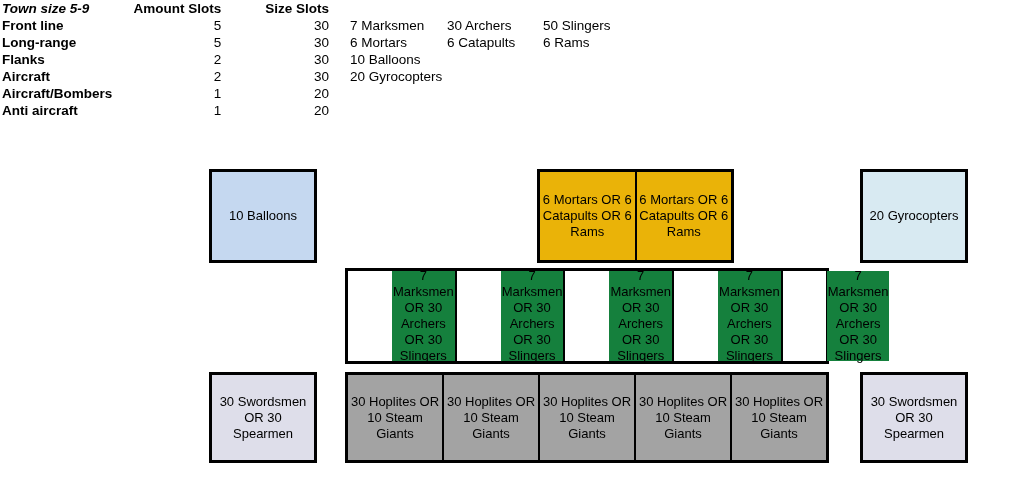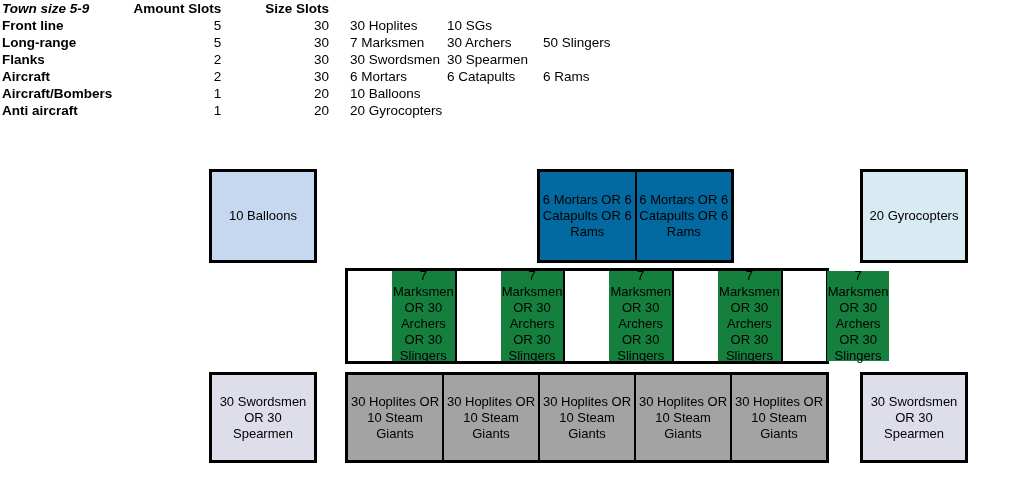--- a/index.html
+++ b/index.html
@@ -33,21 +33,21 @@
        font-size:13px;line-height:16px;padding:2px;}
   .row-group{position:absolute;border:3px solid #000000;box-sizing:border-box;display:flex;}
   .cell{flex:1 1 0;display:flex;align-items:center;justify-content:center;
         text-align:center;font-size:13px;line-height:16px;box-sizing:border-box;
         border-right:2px solid #000000;padding:1px;}
   .cell:last-child{border-right:none;}
 
   #box-balloons{left:209px;top:169px;width:108px;height:94px;background:#c5d8f0;}
   #box-gyrocopters{left:860px;top:169px;width:108px;height:94px;background:#d8eaf2;}
   #artillery-row{left:537px;top:169px;width:197px;height:94px;}
-  #artillery-row .cell{background:#0369a1;}
+  #artillery-row .cell{background:#eab308;}
 
   #longrange-row{left:345px;top:268px;width:484px;height:96px;}
   #longrange-row .cell{background:#15803d;margin-left:44px;}
 
   #frontline-row{left:345px;top:372px;width:484px;height:91px;}
   #frontline-row .cell{background:#a3a3a3;}
 
   #box-flank-left{left:209px;top:372px;width:108px;height:91px;background:#dedeea;}
   #box-flank-right{left:860px;top:372px;width:108px;height:91px;background:#dedeea;}
 </style>
@@ -93,27 +93,21 @@
         <td>Anti aircraft</td>
         <td class="num">1</td>
         <td class="num">20</td>
       </tr>
     </tbody>
   </table>
 </div>
 
 <div id="unit-list">
   <div class="urow">
-    <span class="ucell c0">30 Hoplites</span><span class="ucell c1">10 SGs</span><span class="ucell c2"></span>
-  </div>
-  <div class="urow">
     <span class="ucell c0">7 Marksmen</span><span class="ucell c1">30 Archers</span><span class="ucell c2">50 Slingers</span>
-  </div>
-  <div class="urow">
-    <span class="ucell c0">30 Swordsmen</span><span class="ucell c1">30 Spearmen</span><span class="ucell c2"></span>
   </div>
   <div class="urow">
     <span class="ucell c0">6 Mortars</span><span class="ucell c1">6 Catapults</span><span class="ucell c2">6 Rams</span>
   </div>
   <div class="urow">
     <span class="ucell c0">10 Balloons</span><span class="ucell c1"></span><span class="ucell c2"></span>
   </div>
   <div class="urow">
     <span class="ucell c0">20 Gyrocopters</span><span class="ucell c1"></span><span class="ucell c2"></span>
   </div>

